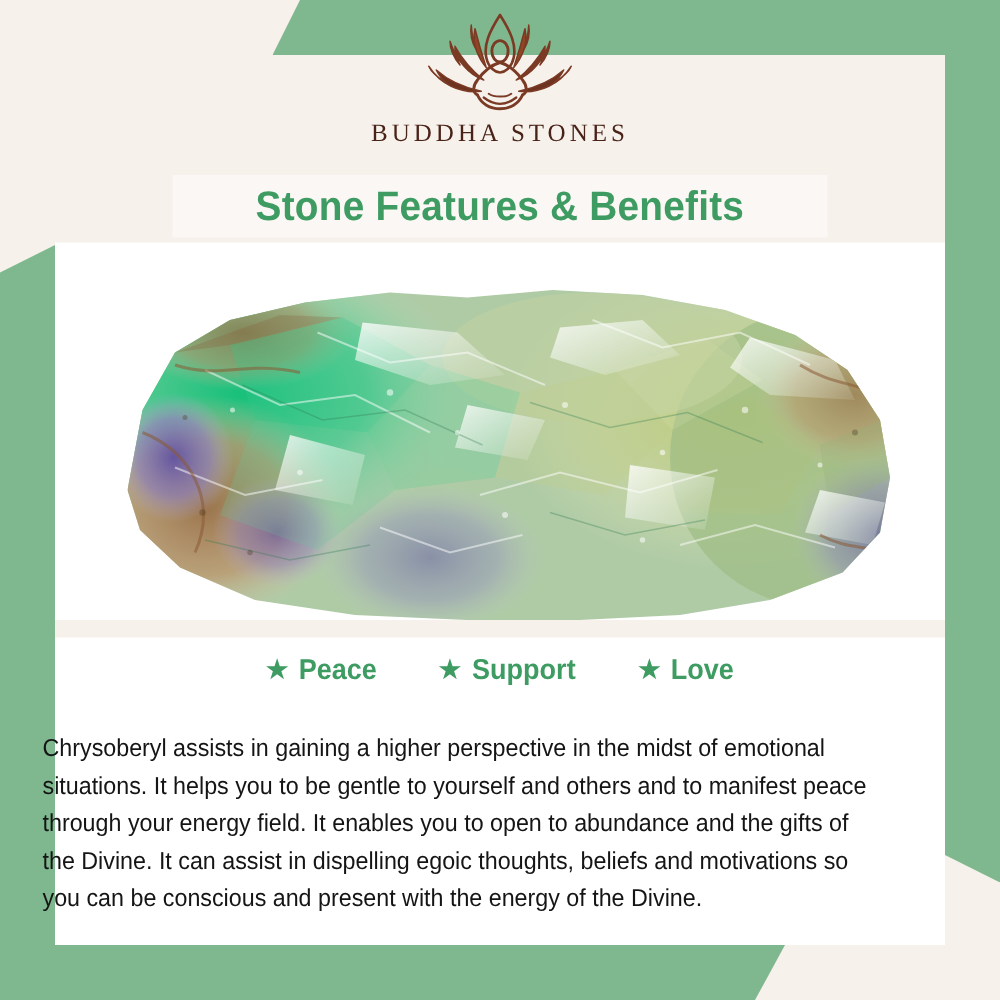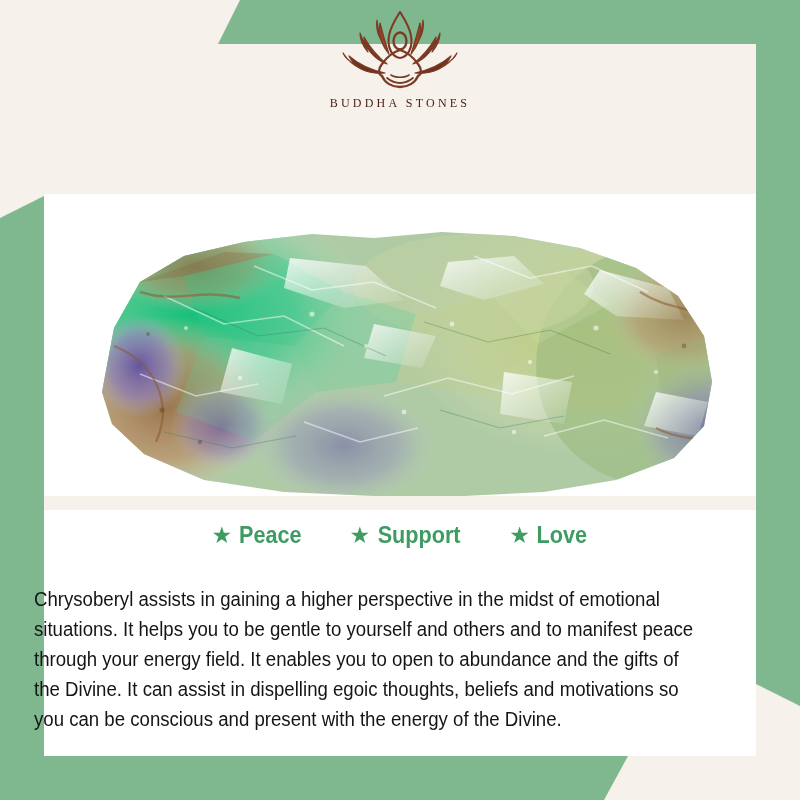--- a/index.html
+++ b/index.html
@@ -44,21 +44,21 @@
 
   
   .brand{
     position:absolute;left:0;top:6px;width:100%;
     display:flex;flex-direction:column;align-items:center;
   }
   .logo-mark{width:150px;height:88px;display:block;}
   .brand-name{
     margin-top:2px;
     font-family:"Liberation Serif", serif;
-    font-size:12px;letter-spacing:3.2px;color:#4A2318;
+    font-size:20px;letter-spacing:3.2px;color:#4A2318;
     font-weight:400;
   }
 
   
   .photo{
     position:absolute;left:44px;top:196px;width:712px;height:300px;
     overflow:hidden;background:#FFFFFF;
   }
   .photo svg{display:block;width:100%;height:100%;}
 
@@ -286,20 +286,23 @@
         <g fill="#4A3A22" opacity=".35">
           <circle cx="118" cy="214" r="2.6"></circle>
             <circle cx="156" cy="246" r="2.2"></circle>
           <circle cx="640" cy="150" r="2.4"></circle>
             <circle cx="104" cy="138" r="2"></circle>
         </g>
       </g>
     </svg>
   </div>
 
+  <div class="title-band">
+    <div class="title-text">Stone Features &amp; Benefits</div>
+  </div>
 
 
   <div class="body-panel">
     <div class="cream-strip"></div>
 
     <div class="tags">
       <div class="tag">
         <span class="star">★</span>
         <span class="tag-label">Peace</span>
       </div>

